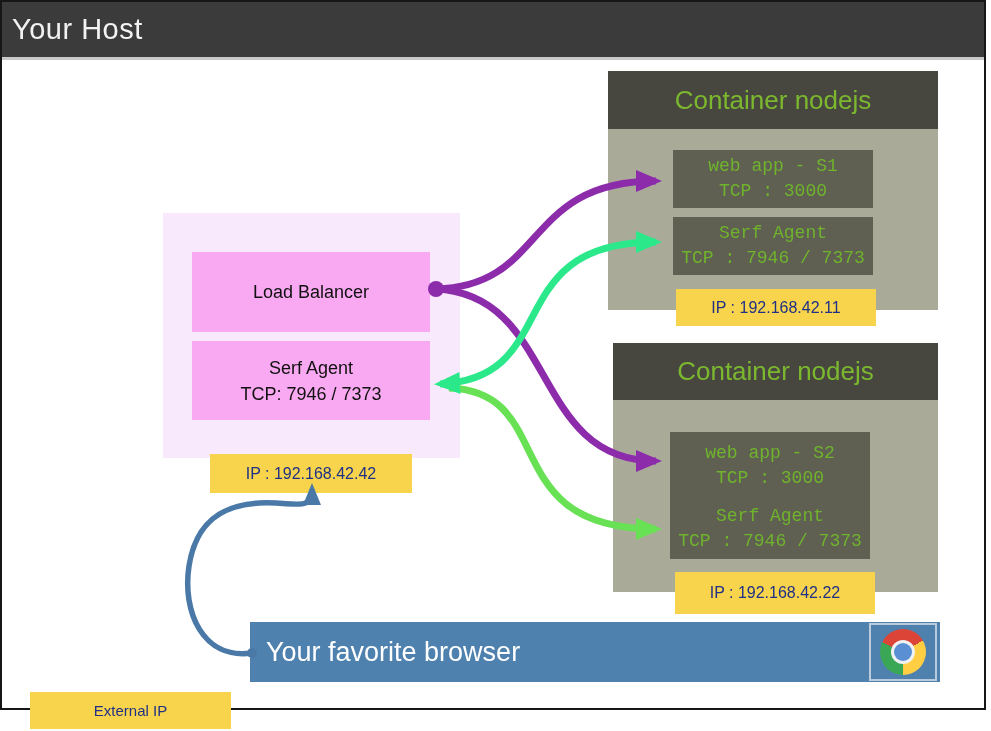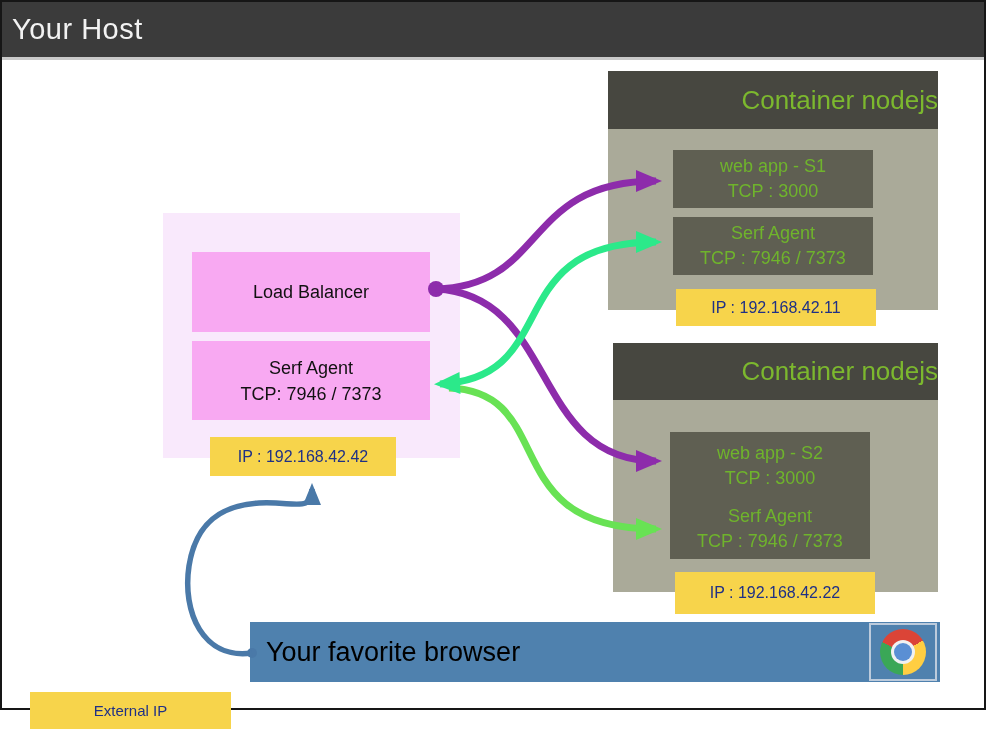--- a/index.html
+++ b/index.html
@@ -26,45 +26,45 @@
   .hp-header{left:163px;top:155px;width:297px;height:58px;background:#9b2eb7;
     display:flex;align-items:center;justify-content:center;}
   .hp-header span{color:#ffffff;font-size:26px;}
   .hp-body{left:163px;top:213px;width:297px;height:245px;background:#f9e9fc;}
   .pinkbox{background:#f8a9f2;display:flex;flex-direction:column;align-items:center;justify-content:center;}
   .pinkbox span{color:#111111;font-size:18px;line-height:26px;}
   .lb-box{left:192px;top:252px;width:238px;height:80px;}
   .hp-serf{left:192px;top:341px;width:238px;height:79px;}
   .ipbox{background:#f7d44b;display:flex;align-items:center;justify-content:center;}
   .ipbox span{color:#1f3086;font-size:16px;}
-  .hp-ip{left:210px;top:437px;width:186px;height:39px;}
+  .hp-ip{left:210px;top:454px;width:202px;height:39px;}
 
   
-  .nj-header{background:#474740;display:flex;align-items:center;justify-content:flex-end;}
+  .nj-header{background:#474740;display:flex;align-items:center;justify-content:center;}
   .nj-header span{color:#7cb82e;font-size:26px;}
   .nj-body{background:#aaaa99;}
-  .nj-box{background:#5f5f52;display:flex;flex-direction:column;align-items:center;justify-content:center;}
+  .nj-box{background:#5f5f52;display:flex;flex-direction:column;align-items:center;justify-content:center;font-family:Liberation Mono, monospace;}
   .nj-box span{color:#6fb42c;font-size:18px;line-height:25px;}
 
   .nj1-header{left:608px;top:71px;width:330px;height:58px;}
   .nj1-body{left:608px;top:129px;width:330px;height:181px;}
   .nj1-webapp{left:673px;top:150px;width:200px;height:58px;}
   .nj1-serf{left:673px;top:217px;width:200px;height:58px;}
   .nj1-ip{left:676px;top:289px;width:200px;height:37px;}
 
   .nj2-header{left:613px;top:343px;width:325px;height:57px;}
   .nj2-body{left:613px;top:400px;width:325px;height:192px;}
   .nj2-webapp{left:670px;top:432px;width:200px;height:68px;}
   .nj2-serf{left:670px;top:499px;width:200px;height:60px;}
   .nj2-ip{left:675px;top:572px;width:200px;height:42px;}
 
   
   .browser-bar{left:250px;top:622px;width:690px;height:60px;background:#4f81ae;
     display:flex;align-items:center;justify-content:space-between;padding:0 3px 0 16px;}
-  .browser-bar .label{color:#000000;font-size:27px;}
+  .browser-bar .label{color:#ffffff;font-size:27px;}
   .chrome-frame{width:64px;height:54px;border:2px solid #bccbdc;
     display:flex;align-items:center;justify-content:center;background:transparent;}
   .chrome-ball{width:46px;height:46px;border-radius:50%;position:relative;
     background:conic-gradient(from -65deg,#db4437 0deg 125deg,#ffce42 125deg 245deg,#3aa757 245deg 360deg);}
   .chrome-white{position:absolute;left:50%;top:50%;width:24px;height:24px;margin:-12px 0 0 -12px;
     border-radius:50%;background:#f1f1f1;}
   .chrome-blue{position:absolute;left:50%;top:50%;width:18px;height:18px;margin:-9px 0 0 -9px;
     border-radius:50%;background:#5a8fd4;}
 
   

